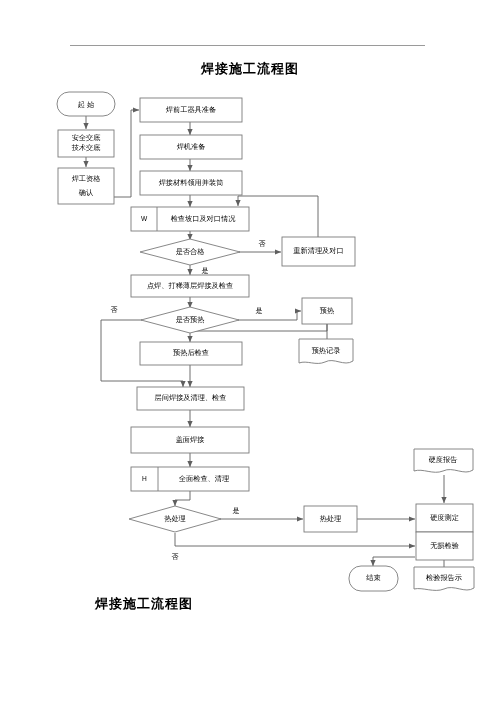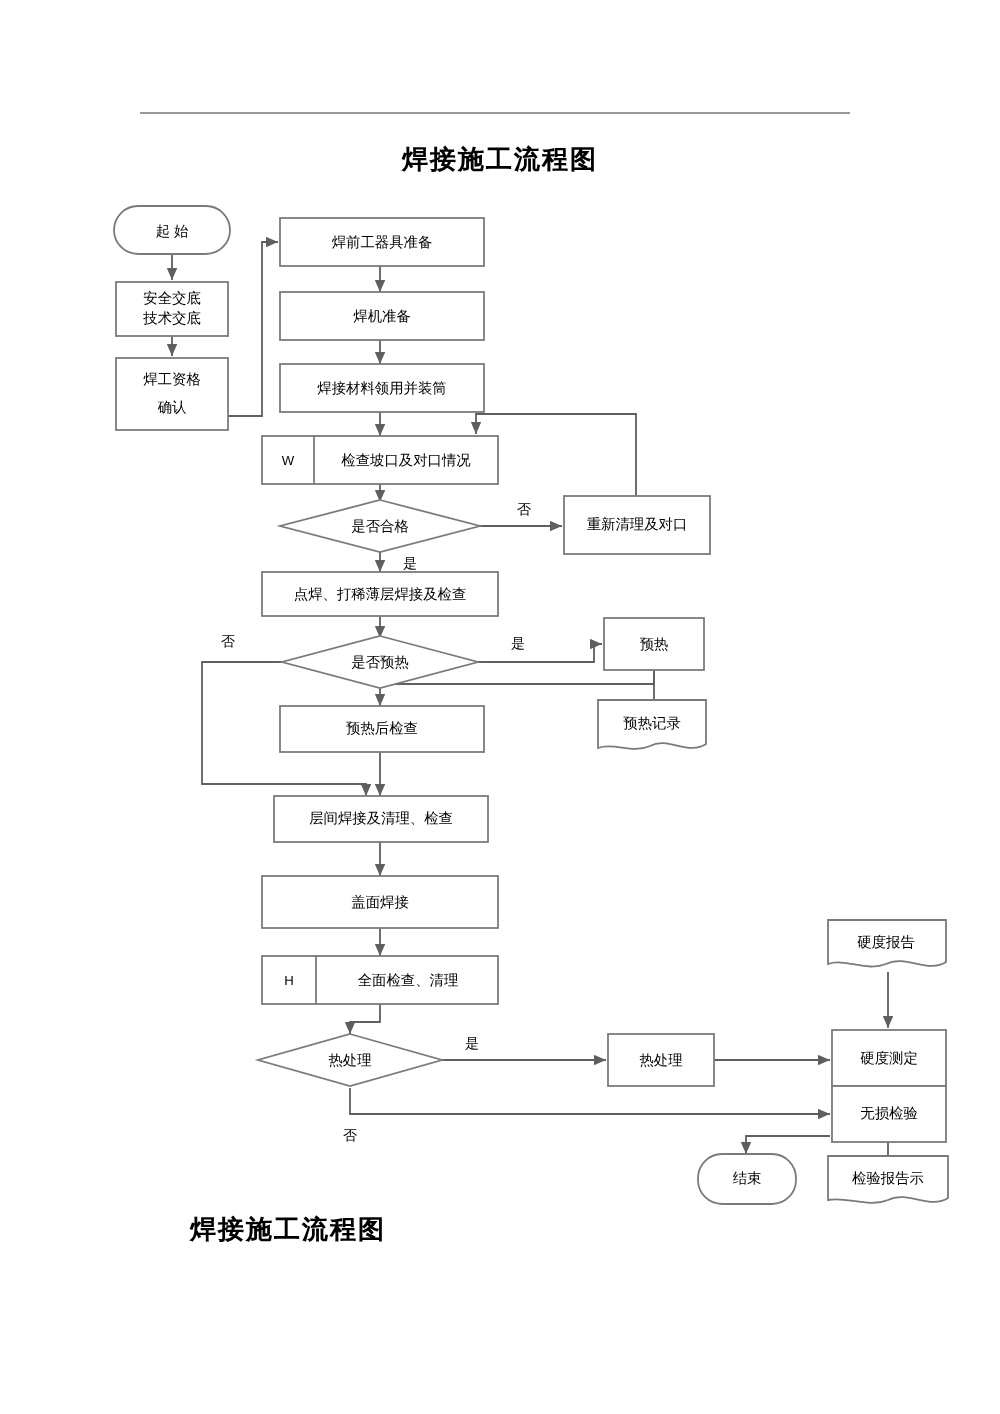--- a/index.html
+++ b/index.html
@@ -4,21 +4,21 @@
 <style>
   html,body{margin:0;padding:0;}
   body{
     width:500px;height:707px;
     background:#ffffff;
     font-family:"Liberation Sans","DejaVu Sans",sans-serif;
     color:#000;
     position:relative;
     overflow:hidden;
   }
-  #page{position:absolute;left:0;top:11px;width:500px;height:645px;}
+  #page{position:absolute;left:0;top:0;width:500px;height:645px;}
   .hrule{
     position:absolute;left:70px;top:45px;width:355px;height:0;
     border-top:1px solid #9a9a9a;
   }
   .title-top{
     position:absolute;left:0;top:60px;width:500px;
     text-align:center;
     font-size:13px;font-weight:bold;letter-spacing:1px;
   }
   .title-bottom{

